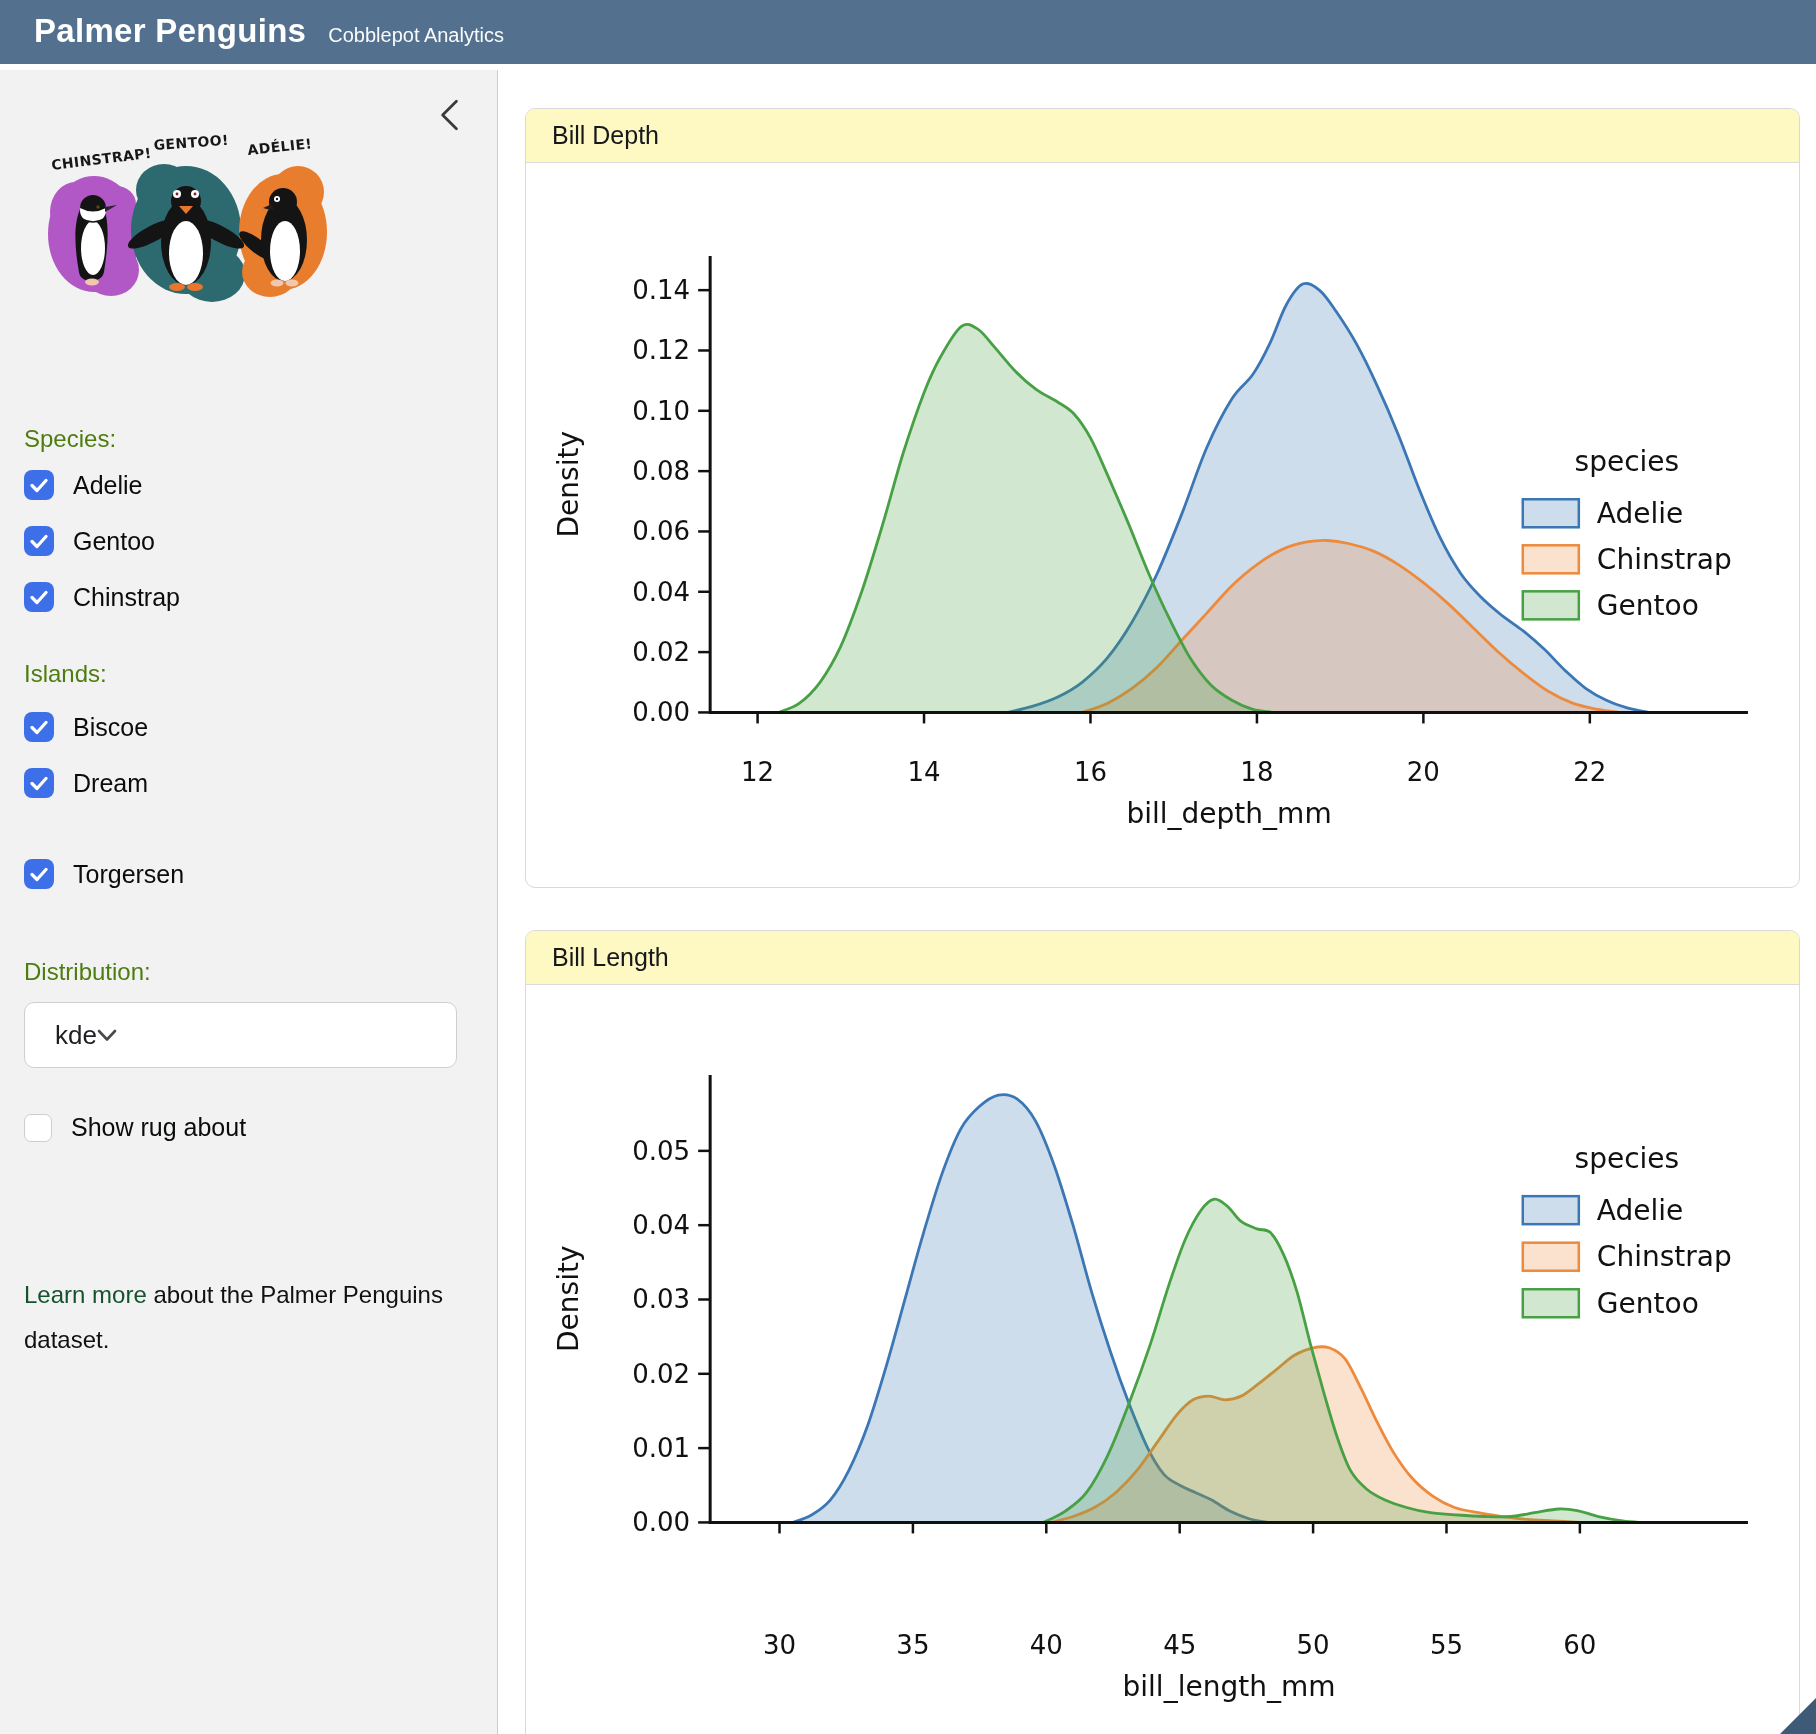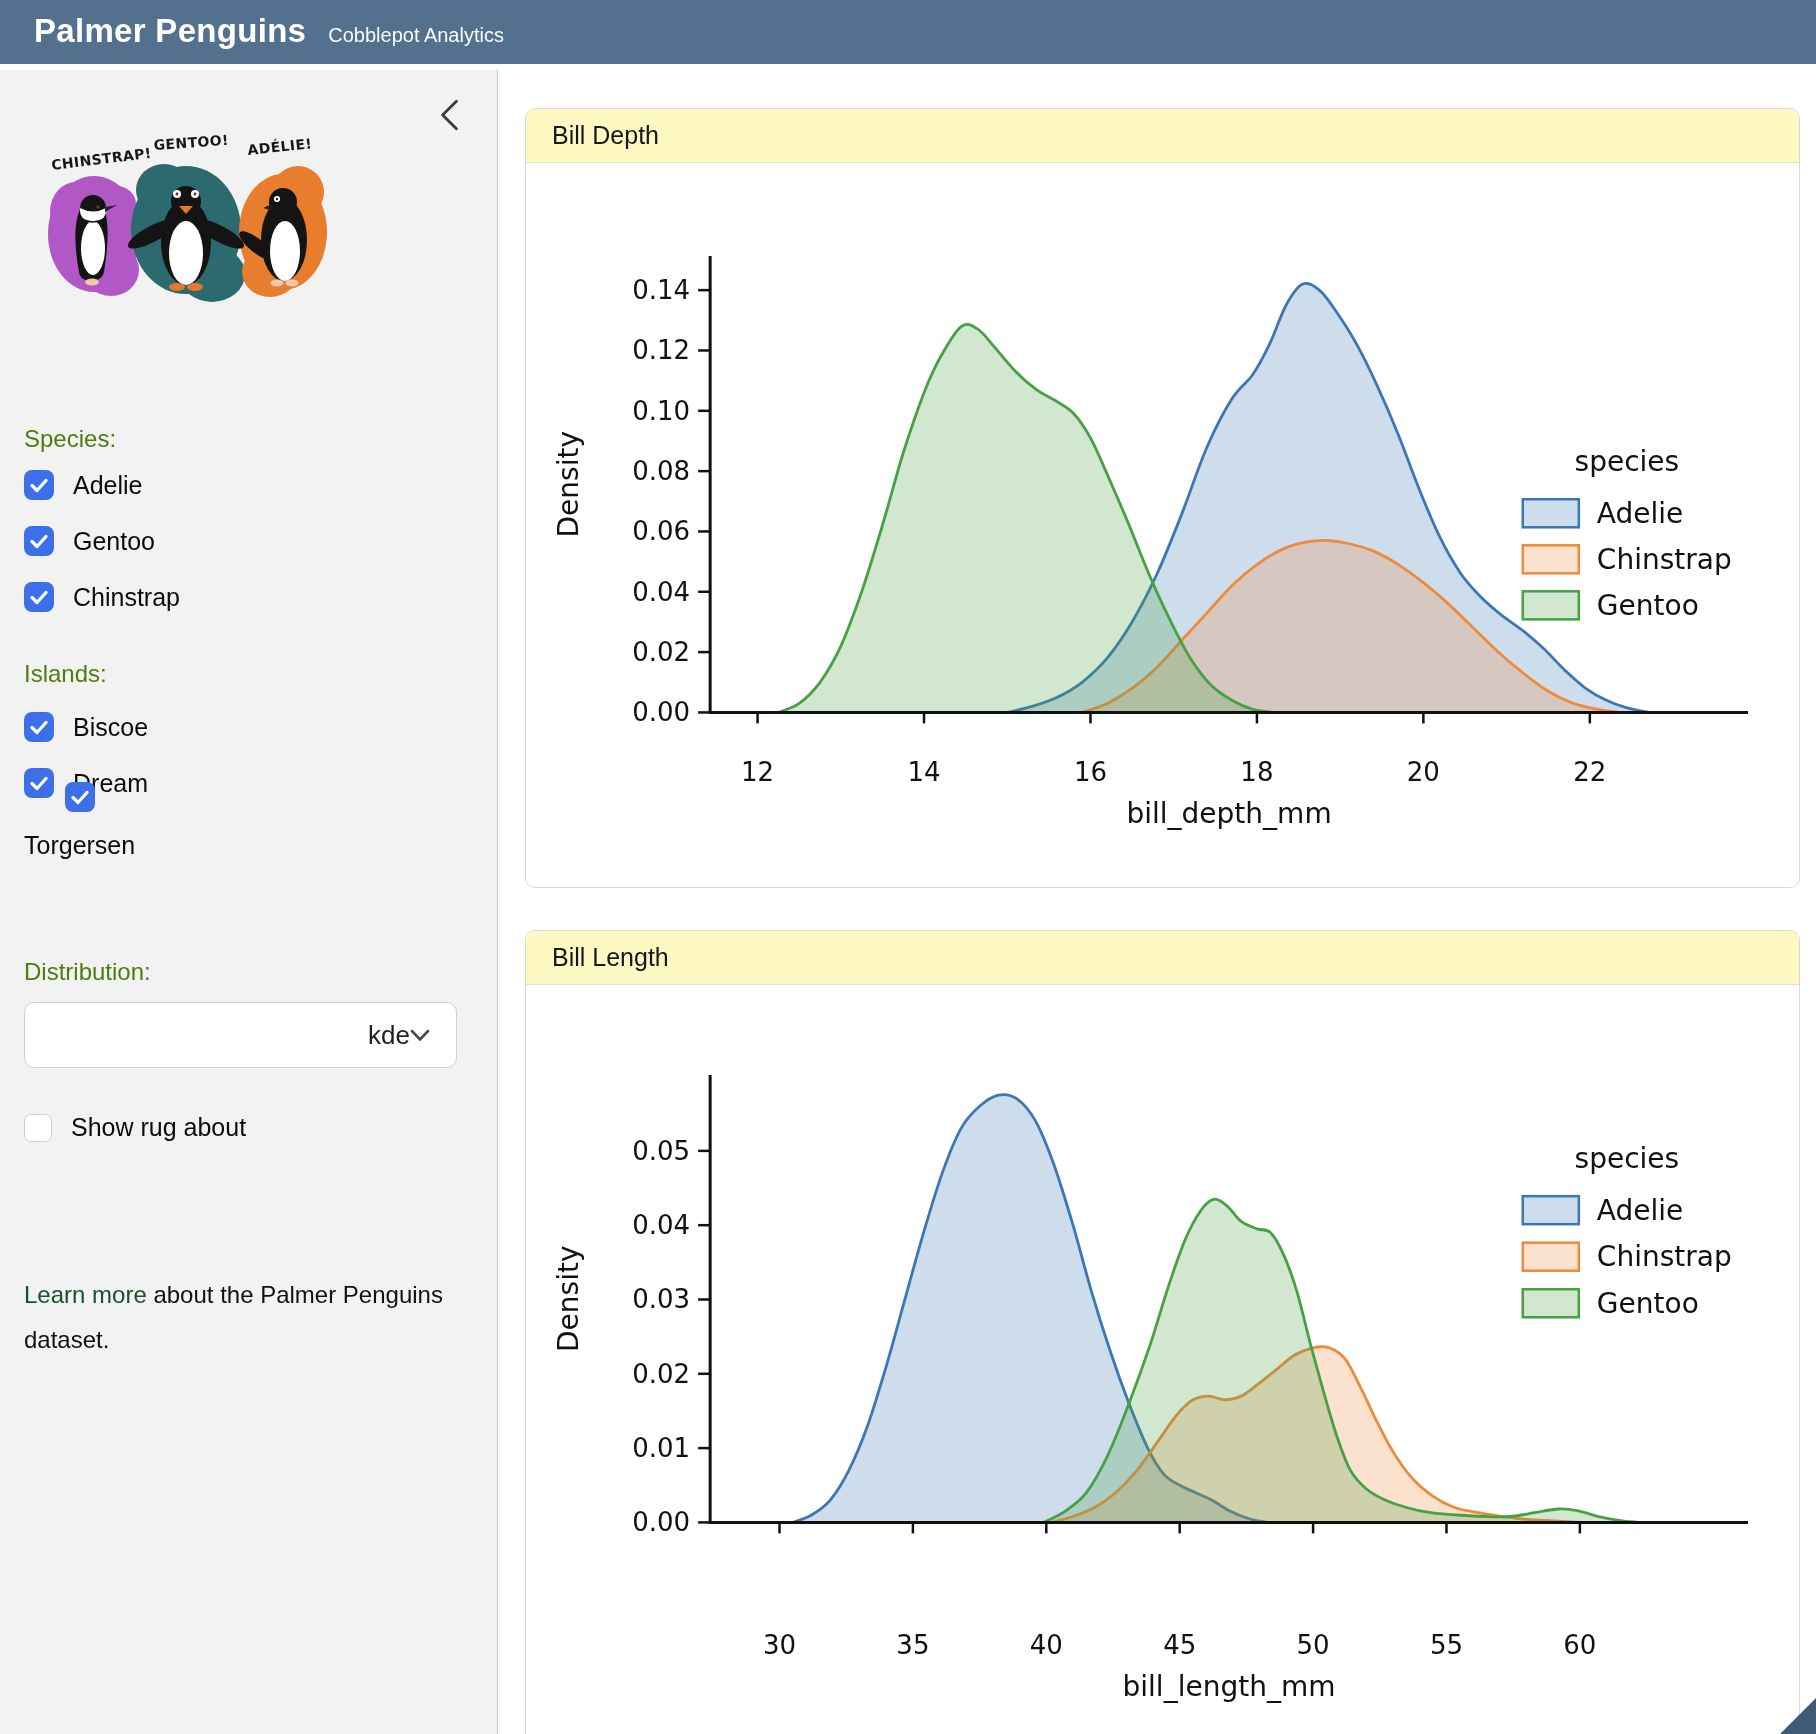--- a/index.html
+++ b/index.html
@@ -22,29 +22,29 @@
   }
   .collapse-btn { position:absolute; top:25px; right:30px; width:36px; height:42px; background:none; border:none; padding:0; cursor:pointer; }
   .artwork { position:absolute; top:52px; left:36px; width:300px; height:200px; }
   .art-label { font-family:"DejaVu Sans", sans-serif; font-weight:bold; font-size:14px; fill:#17171a; letter-spacing:.4px; }
   .group-label { position:absolute; left:24px; font-size:24px; color:#4d7c0f; }
   .lbl-species { top:355px; }
   .lbl-islands { top:590px; }
   .lbl-distribution { top:888px; }
   .chk { position:absolute; left:24px; display:flex; align-items:center; gap:19px; cursor:pointer; }
   .chk-species-0 { top:400px; } .chk-species-1 { top:456px; } .chk-species-2 { top:512px; }
-  .chk-islands-0 { top:642px; } .chk-islands-1 { top:698px; } .chk-islands-2 { top:712px;flex-direction:column; }
+  .chk-islands-0 { top:642px; } .chk-islands-1 { top:698px; } .chk-islands-2 { top:789px; }
   .chk-rug { top:1043px; }
   .box { width:30px; height:30px; border-radius:8px; background:#3d6fe8; display:flex; align-items:center; justify-content:center; flex:0 0 auto; }
   .box.un { background:#fff; border:1.5px solid #cdcdcd; border-radius:7px; width:28px; height:28px; }
   .chk-label { font-size:25px; color:#0b0c0e; }
   .select-box {
     position:absolute; left:24px; top:932px; width:433px; height:66px;
     background:#fff; border:1px solid #cfcfcf; border-radius:10px;
-    display:flex; align-items:center; justify-content:flex-end;
+    display:flex; align-items:center; justify-content:flex-start;
     padding:0 26px 0 30px; font-size:26px; color:#1d1f22; cursor:pointer;
   }
   .learn { position:absolute; left:24px; top:1178px; width:436px; font-size:24px; line-height:45px; color:#101113; }
   .learn a { color:#14532d; text-underline-offset:4px; cursor:pointer; }
   
   .main { position:absolute; top:70px; left:498px; right:0; bottom:0; background:#fff; }
   .card {
     position:absolute; left:27px; width:1275px; background:#fff;
     border:1px solid #d9d9d9; border-radius:10px; overflow:hidden;
   }

